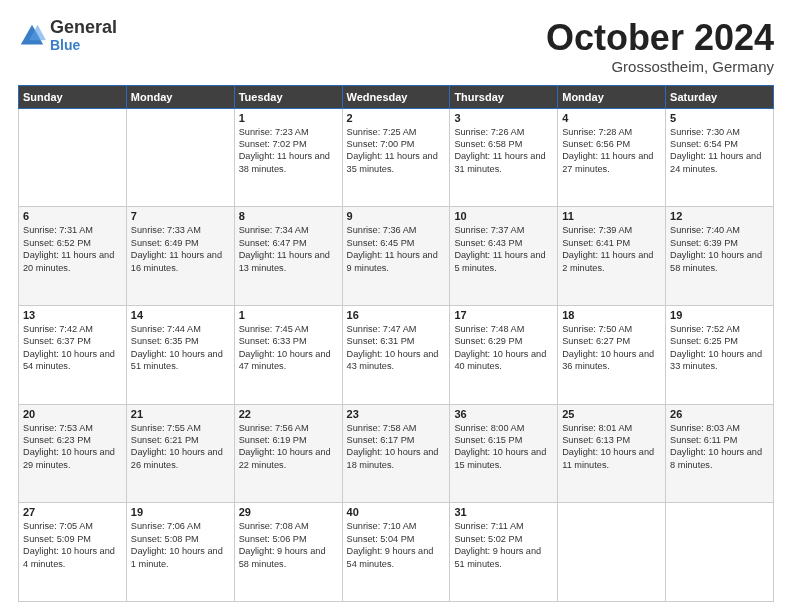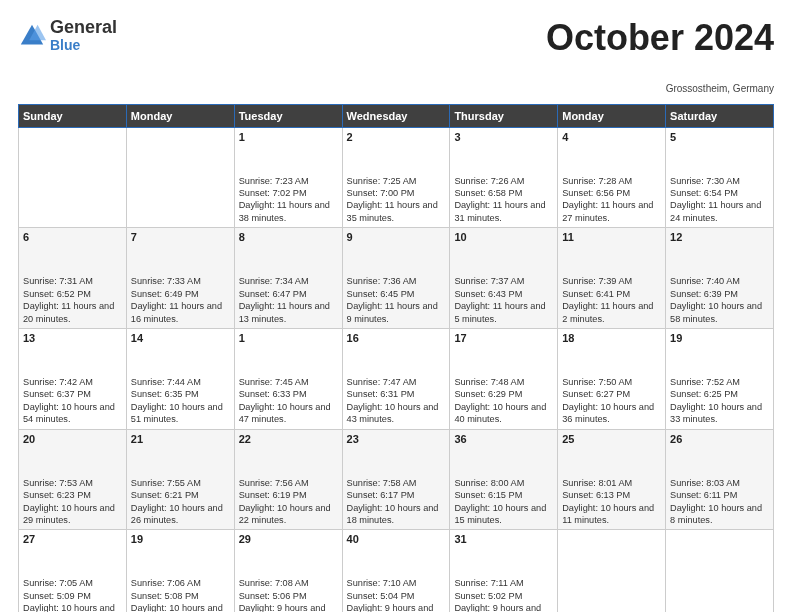--- a/index.html
+++ b/index.html
@@ -50,23 +50,22 @@
     .title-area {
       text-align: right;
     }
     .month-title {
       font-size: 36px;
       font-weight: bold;
       color: #222;
       line-height: 1.1;
     }
     .subtitle {
-      font-size: 10px;
+      font-size: 15px;
       color: #444;
-      margin-top: 25px;
     }
     .calendar {
       flex: 1;
       border-collapse: collapse;
       width: 100%;
       font-size: 10px;
     }
     .calendar th {
       background: #3a7ec8;
       color: #fff;
@@ -86,21 +85,20 @@
       font-weight: bold;
       font-size: 11px;
       color: #222;
       display: block;
       margin-bottom: 2px;
     }
     .day-info {
       font-size: 9.2px;
       color: #333;
       line-height: 1.35;
-      margin-top: 32px;
     }
     .empty-cell {
       background: #f9f9f9;
     }
     tr:nth-child(even) td {
       background: #f5f5f5;
     }
     tr:nth-child(odd) td {
       background: #fff;
     }

